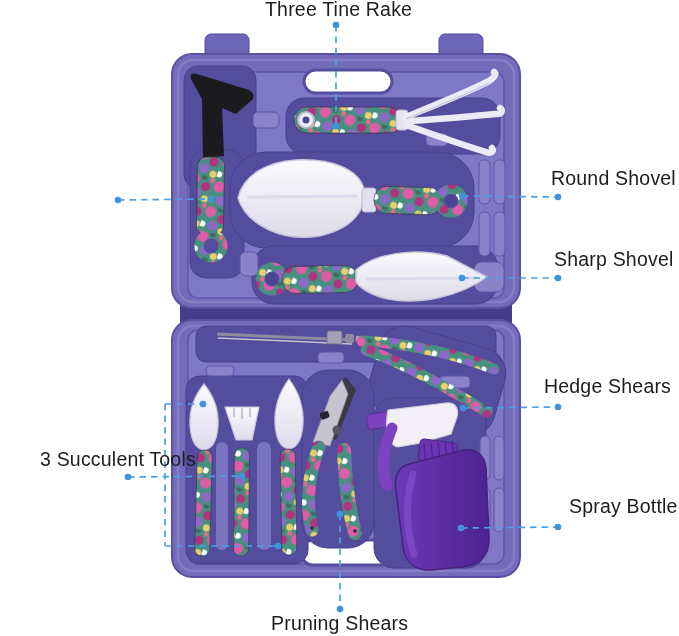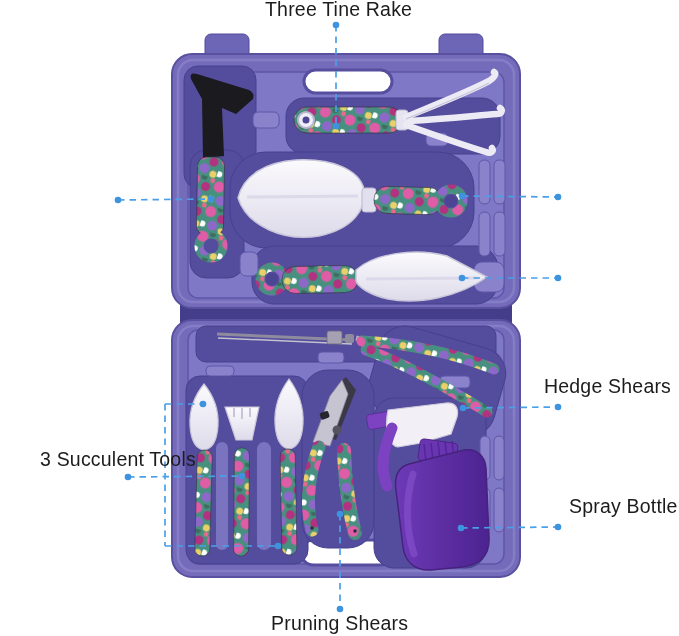--- a/index.html
+++ b/index.html
@@ -222,18 +222,20 @@
       <circle cx="128" cy="477" r="3.3"></circle>
         <circle cx="242" cy="476" r="3.3"></circle>
       <circle cx="203" cy="404" r="3.3"></circle>
         <circle cx="278" cy="546" r="3.3"></circle>
       <circle cx="340" cy="514" r="3.3"></circle>
         <circle cx="340" cy="609" r="3.3"></circle>
     </g>
   </svg>
 
   <div class="label" style="left:265px; top:-2px;">Three Tine Rake</div>
+  <div class="label" style="left:551px; top:167px;">Round Shovel</div>
+  <div class="label" style="left:554px; top:248px;">Sharp Shovel</div>
   <div class="label" style="left:544px; top:375px;">Hedge Shears</div>
   <div class="label" style="left:2px;   top:448px;margin-left:38px;">3 Succulent Tools</div>
   <div class="label" style="left:569px; top:495px;">Spray Bottle</div>
   <div class="label" style="left:271px; top:612px;">Pruning Shears</div>
 
 </div>
 
 </body></html>

